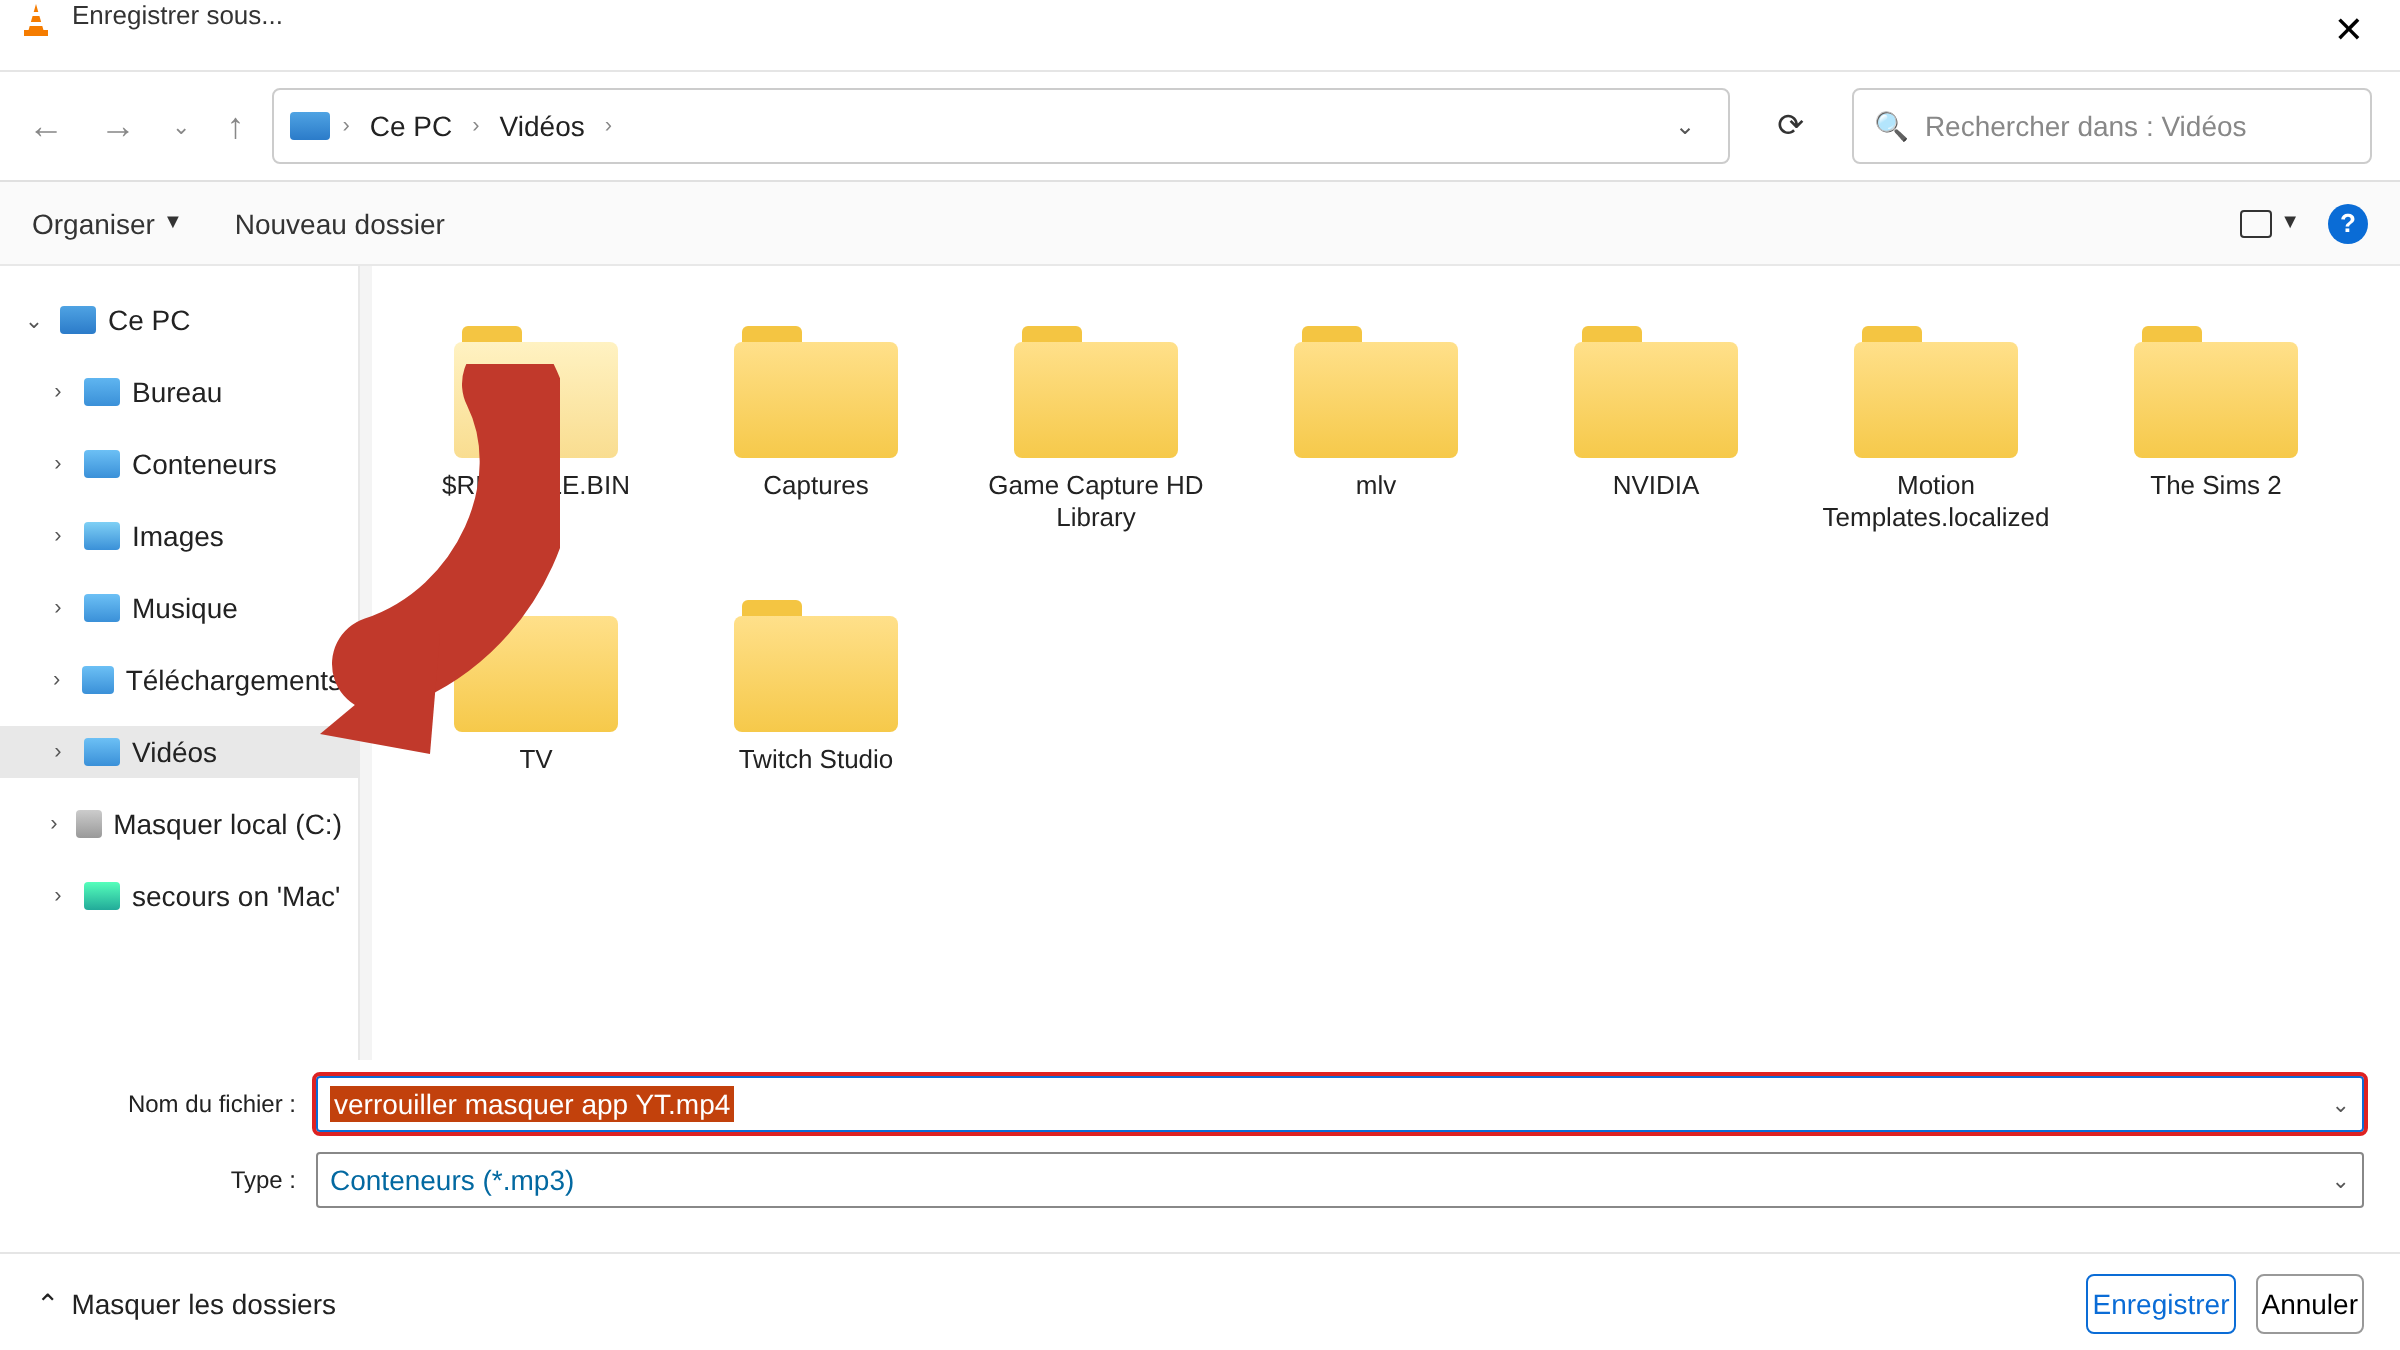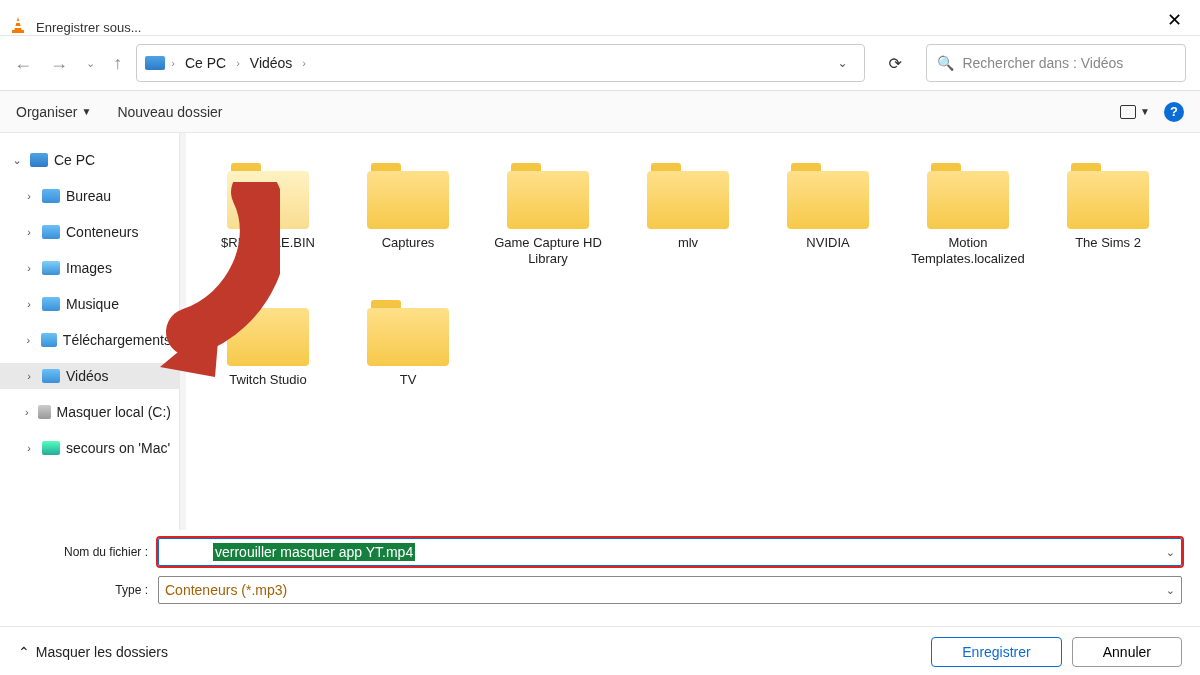--- a/index.html
+++ b/index.html
@@ -1,17 +1,17 @@
 <!DOCTYPE html>
 <html><head>
 <meta charset="utf-8">
 <style>
 * { box-sizing: border-box; margin: 0; padding: 0; font-family: "Segoe UI", Tahoma, sans-serif; }
 body { background: #fff; width: 1200px; height: 675px; overflow: hidden; position: relative; }
-.titlebar { height: 36px; display: flex; align-items: flex-end; padding: 0 8px; border-bottom: 1px solid #e5e5e5; }
+.titlebar { height: 36px; display: flex; align-items: flex-start; padding: 0 8px; border-bottom: 1px solid #e5e5e5; }
 .titlebar .app-icon { width: 20px; height: 20px; margin-right: 8px; display:flex; align-items:center; justify-content:center; }
 .titlebar .title { font-size: 13px; color: #333; }
 .titlebar .close { margin-left: auto; font-size: 18px; padding: 4px 10px; cursor: pointer; color:#000; }
 .navbar { height: 55px; display: flex; align-items: center; padding: 0 14px; gap: 14px; border-bottom: 1px solid #e0e0e0;}
 .nav-arrows { display: flex; gap: 18px; align-items:center; }
 .nav-arrows .arr { color: #888; font-size: 18px; cursor: pointer; }
 .breadcrumb { flex: 1; height: 38px; border: 1px solid #ccc; border-radius: 4px; display: flex; align-items: center; padding: 0 8px; gap: 6px; }
 .breadcrumb .pc-icon { width: 20px; height: 14px; background: linear-gradient(#4fa3e3,#2b7bc9); border-radius: 2px; }
 .breadcrumb .sep { color: #888; font-size: 11px; }
 .breadcrumb .crumb { font-size: 14px; color: #222; padding: 2px 4px; cursor: pointer; }
@@ -49,27 +49,27 @@
 .folder .ficon-big::before { content:""; position:absolute; top:4px; left:8px; width:30px; height:14px; background:#f4c542; border-radius:3px 3px 0 0; }
 .folder .ficon-big::after { content:""; position:absolute; top:12px; left:4px; right:4px; bottom:0; background:linear-gradient(#ffe08a,#f6c94a); border-radius:4px; }
 .folder.sel .ficon-big::after { background:linear-gradient(#fff2c2,#f9dd90); }
 .folder .label { line-height: 1.25; min-height: 32px; }
 .arrow-overlay { position: absolute; left: 160px; top: 182px; width: 120px; height: 200px; pointer-events: none; z-index: 10; }
 .bottom { padding: 8px 18px 12px; border-top: 0; }
 .field { display: flex; align-items: center; margin-bottom: 10px; }
 .field .lbl { width: 140px; text-align: right; padding-right: 10px; font-size: 12px; color: #222; }
 .field .inp { flex: 1; height: 28px; border: 1px solid #888; border-radius: 2px; display: flex; align-items: center; padding: 0 6px; background: #fff; position: relative; }
 .field .inp.name { outline: 2px solid #d22; outline-offset: 0; border: 1px solid #0a6cd6; }
-.field .inp .selected-text { background: #15803d; color: #fff; font-size: 14px; padding: 1px 2px; margin-left: 48px; }
-.field .inp .plain { font-size: 14px; color: #a16207; }
+.field .inp .selected-text { background: #c2410c; color: #fff; font-size: 14px; padding: 1px 2px; }
+.field .inp .plain { font-size: 14px; color: #0369a1; }
 .field .inp .dd { margin-left: auto; color: #555; font-size: 11px; cursor: pointer; }
 .footer { display: flex; align-items: center; padding: 10px 18px; border-top: 1px solid #e5e5e5; }
 .footer .hide { font-size: 14px; color: #222; cursor: pointer; display:flex; align-items:center; gap:6px; }
 .footer .spacer { flex: 1; }
-.footer button { height: 30px; padding: 0 30px; border: 1px solid #999; border-radius: 4px; background: #fff; font-size: 14px; cursor: pointer; margin-left: 10px; }
+.footer button { height: 30px; padding: 0 2px; border: 1px solid #999; border-radius: 4px; background: #fff; font-size: 14px; cursor: pointer; margin-left: 10px; }
 .footer button.primary { border: 1px solid #0a6cd6; color: #0a6cd6; }
 </style>
 </head>
 <body>
 
 <div class="titlebar">
   <div class="app-icon">
     <svg width="18" height="18" viewBox="0 0 18 18">
         <polygon points="9,1 13,15 5,15" fill="#f57c00"></polygon>
         <rect x="3" y="14" width="12" height="3" fill="#f57c00"></rect>
@@ -194,25 +194,25 @@
         <div class="folder">
           <div class="ficon-big"></div>
           <div class="label">Motion Templates.localized</div>
         </div>
         <div class="folder">
           <div class="ficon-big"></div>
           <div class="label">The Sims 2</div>
         </div>
         <div class="folder">
           <div class="ficon-big"></div>
+          <div class="label">TV</div>
+        </div>
+        <div class="folder">
+          <div class="ficon-big"></div>
           <div class="label">Twitch Studio</div>
-        </div>
-        <div class="folder">
-          <div class="ficon-big"></div>
-          <div class="label">TV</div>
         </div>
       </div>
   </div>
 </div>
 
 <svg class="arrow-overlay" viewBox="0 0 120 200">
   <path d="M 95 10 C 120 60, 90 130, 30 150" stroke="#c1392b" stroke-width="48" fill="none" stroke-linecap="round"></path>
   <polygon points="0,185 60,135 55,195" fill="#c1392b"></polygon>
 </svg>
 

